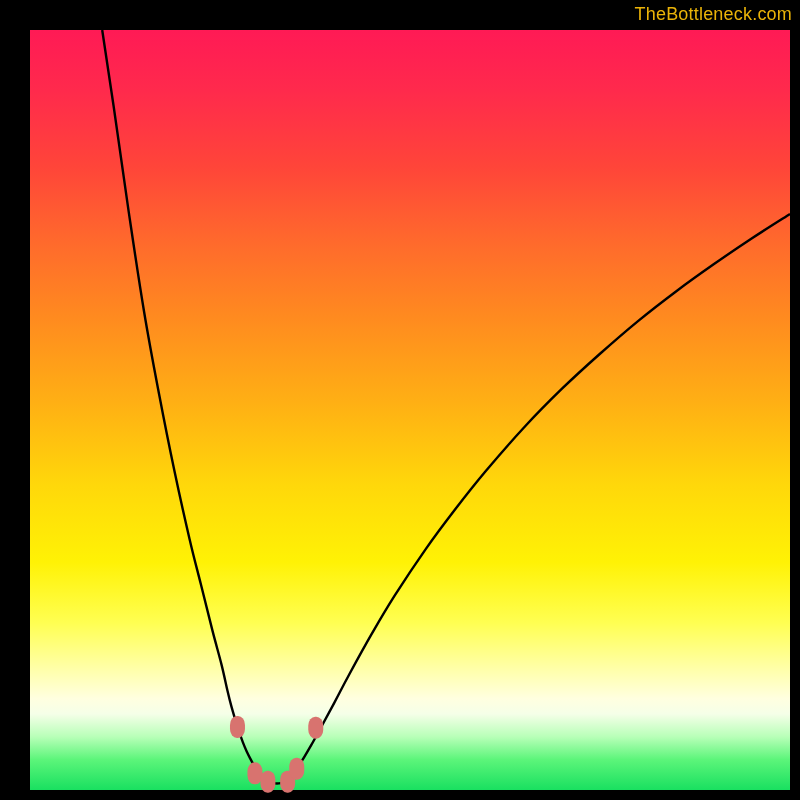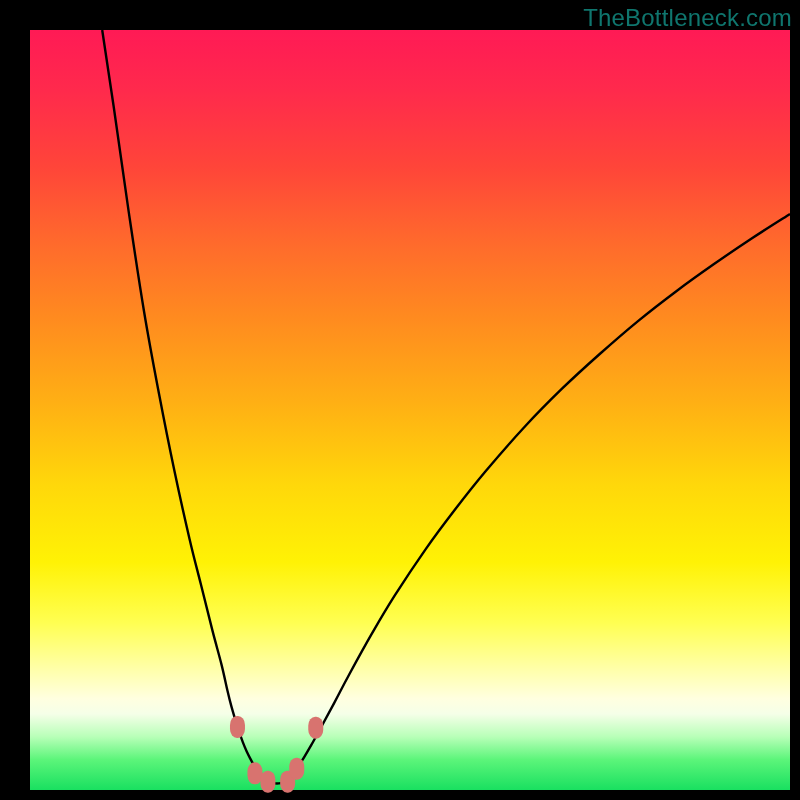--- a/index.html
+++ b/index.html
@@ -39,22 +39,22 @@
       #f5ffe8 90%,
       #b8ffb8 93%,
       #5cf57a 96%,
       #19e060 100%
     );
   }
   .watermark {
     position: absolute;
     top: 4px;
     right: 8px;
-    color: #0f766e;
-    font-size: 24px;
+    color: #eab308;
+    font-size: 18px;
     letter-spacing: 0.2px;
     user-select: none;
   }
   svg.curve {
     position: absolute;
     left: 0;
     top: 0;
     width: 760px;
     height: 760px;
     overflow: visible;

